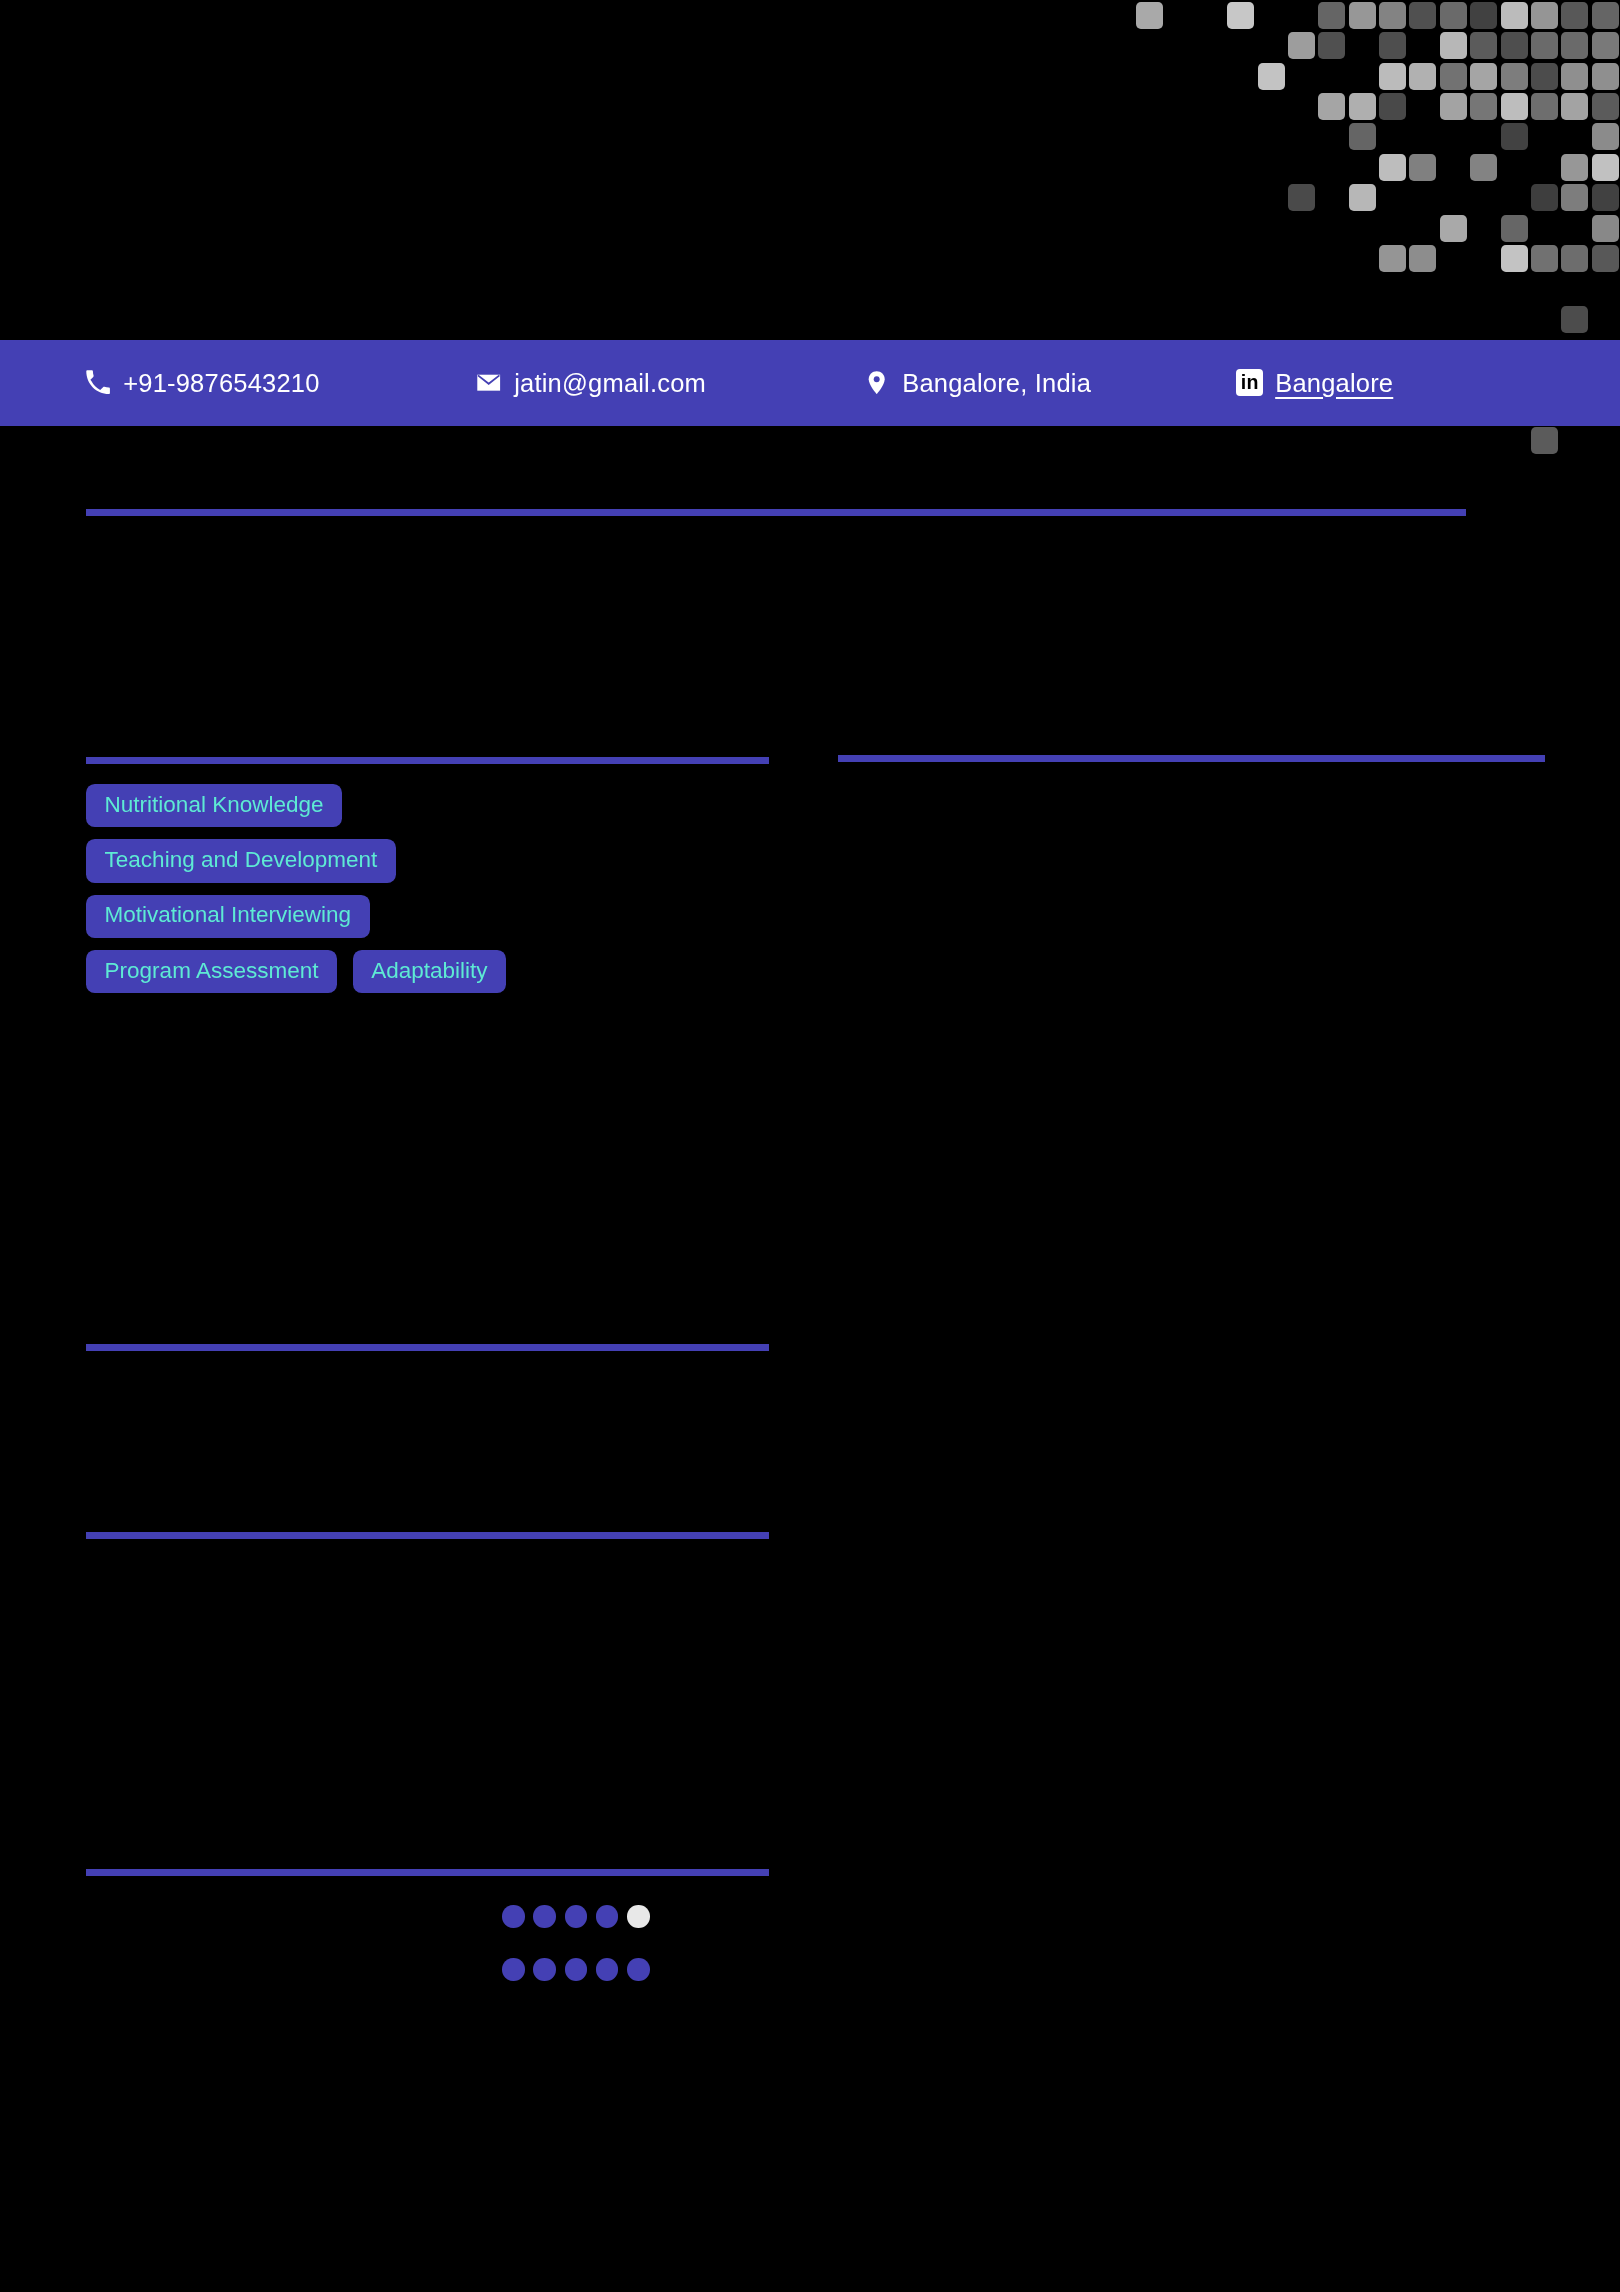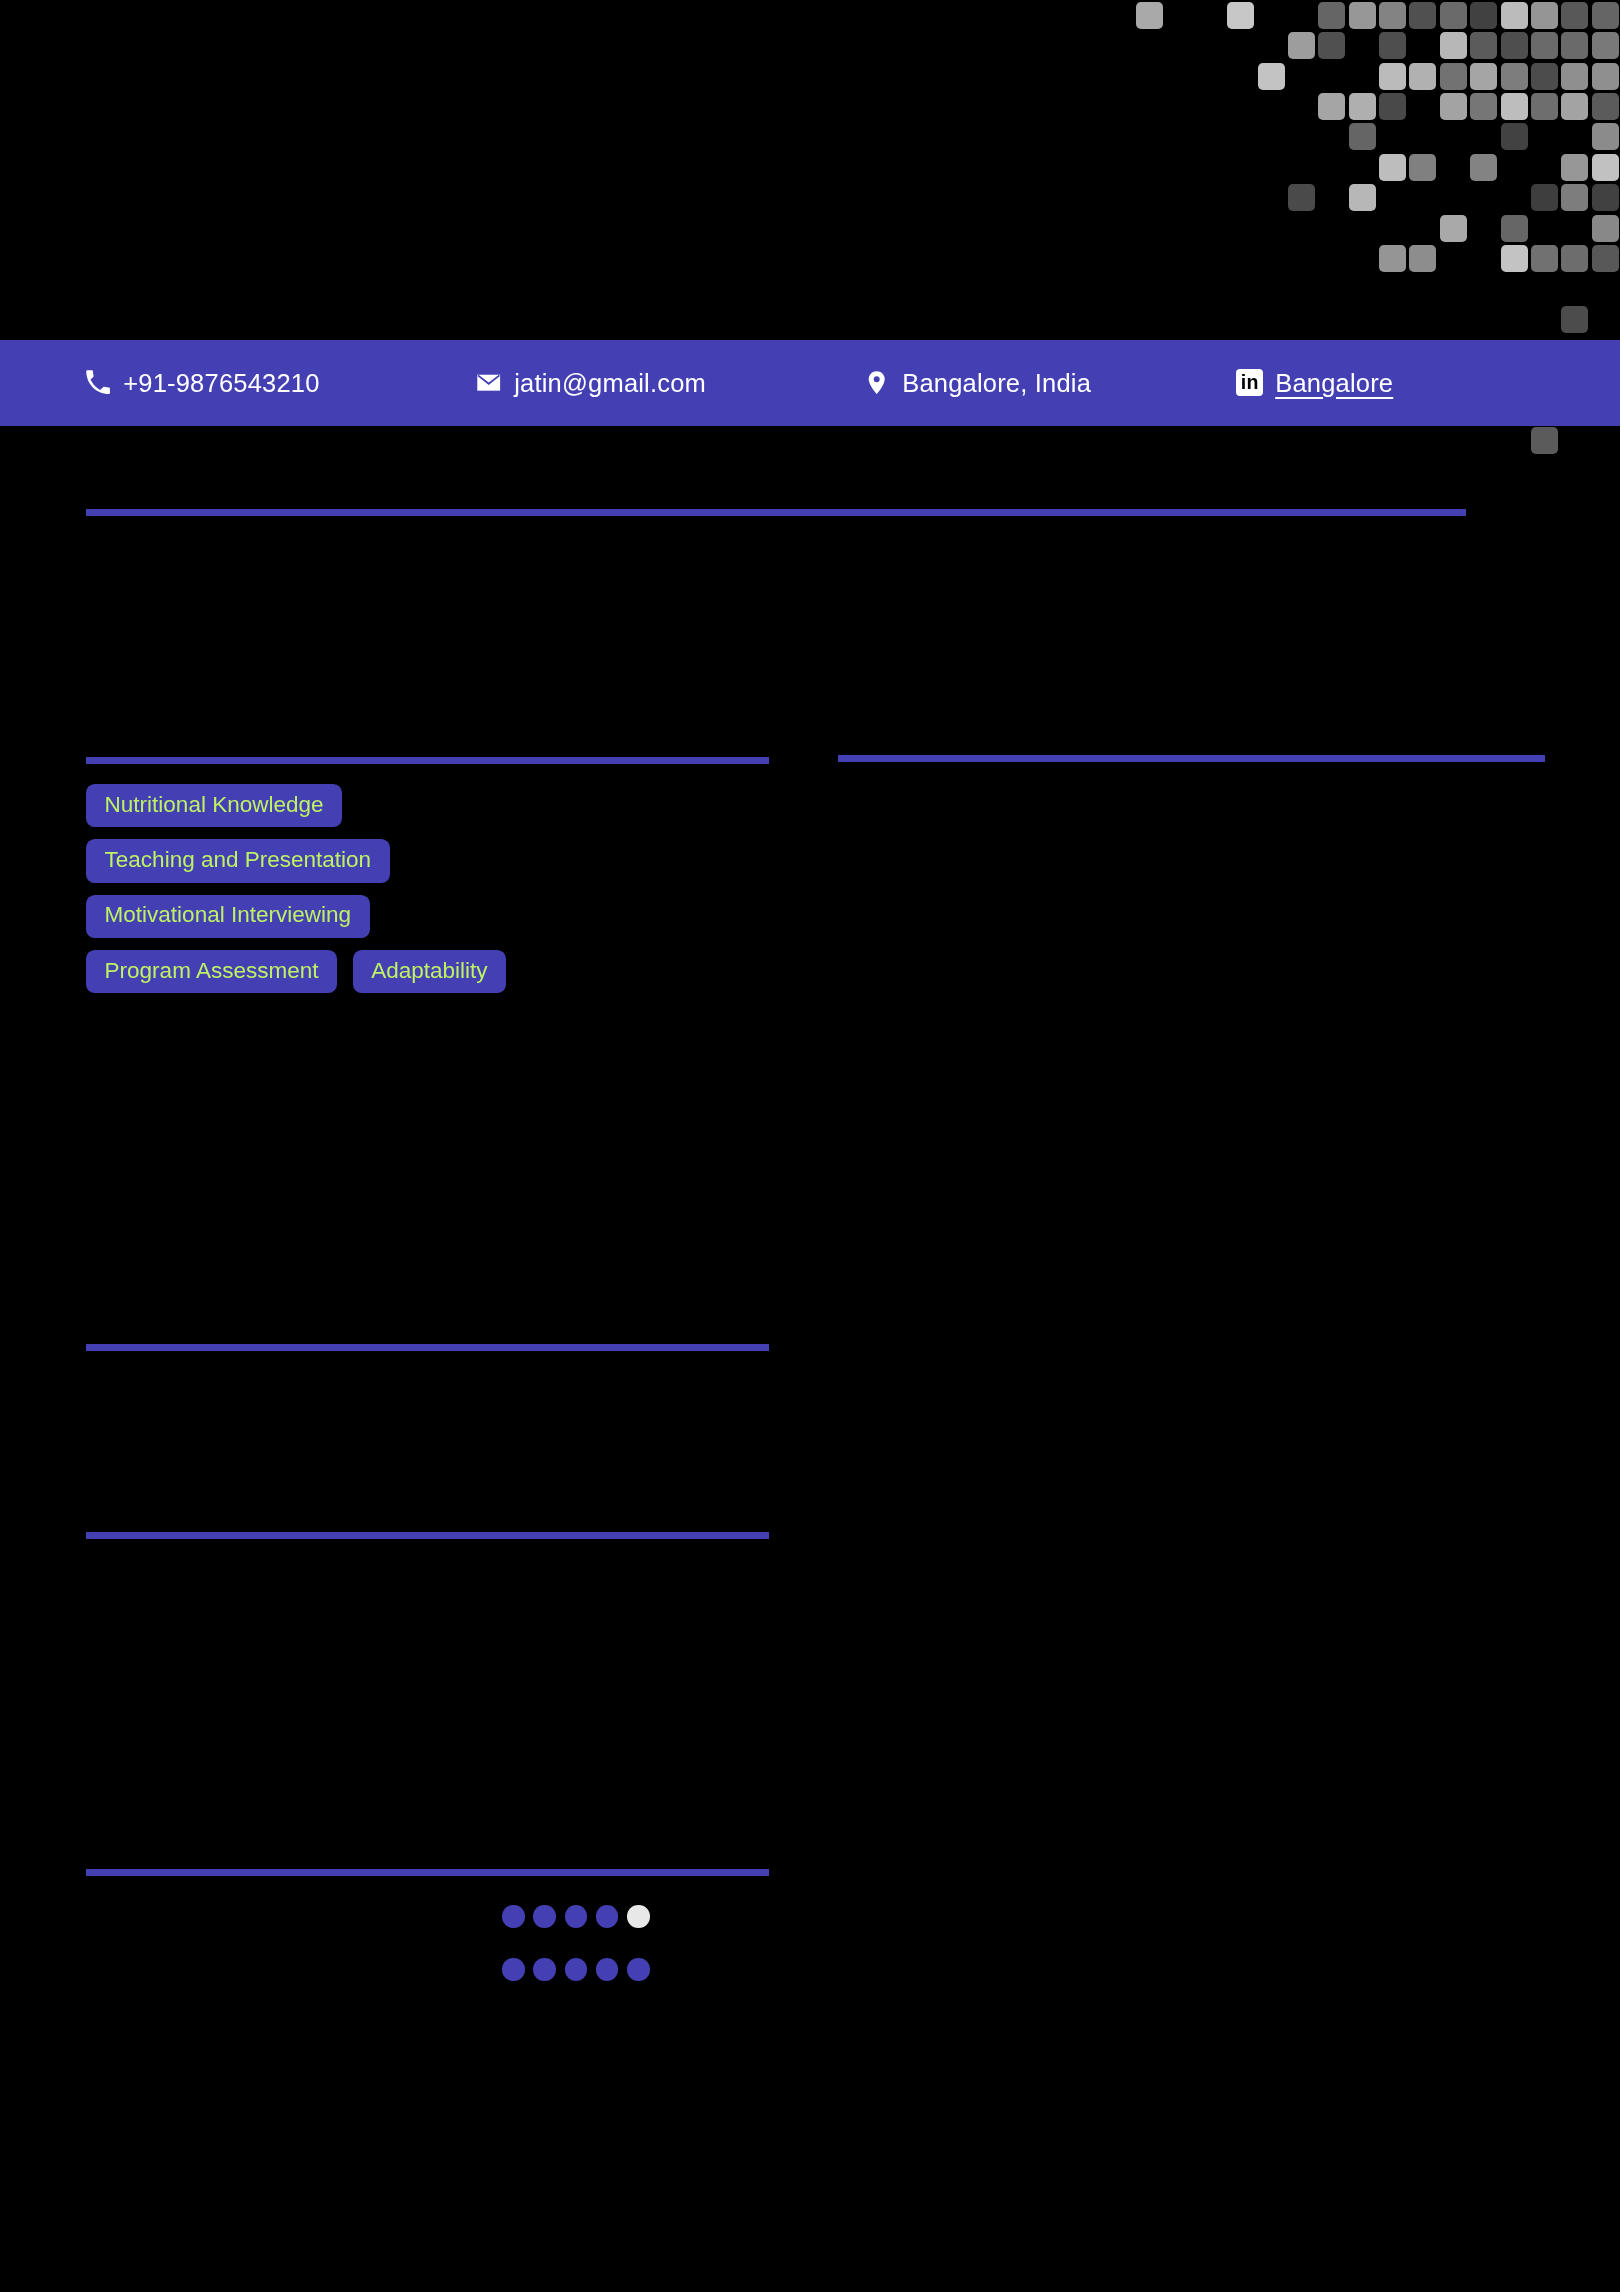--- a/index.html
+++ b/index.html
@@ -111,21 +111,21 @@
     width: 686px;
     z-index: 6;
   }
   .skill-row {
     display: flex;
     gap: 15.7px;
     margin-bottom: 11.8px;
   }
   .skill-tag {
     background: #4440b4;
-    color: #bef264;
+    color: #5eead4;
     border-radius: 8.8px;
     font-size: 22.5px;
     padding: 7.8px 18.6px 9.8px 18.6px;
     line-height: 1.15;
     white-space: nowrap;
   }
 
   
   .rating-row {
     position: absolute;
@@ -254,21 +254,21 @@
 <div class="rule" id="rule-right"></div>
 <div class="rule" id="rule-mid"></div>
 <div class="rule" id="rule-lower"></div>
 <div class="rule" id="rule-bottom"></div>
 
 <div id="skills-section">
     <div class="skill-row">
       <div class="skill-tag">Nutritional Knowledge</div>
     </div>
     <div class="skill-row">
-      <div class="skill-tag">Teaching and Presentation</div>
+      <div class="skill-tag">Teaching and Development</div>
     </div>
     <div class="skill-row">
       <div class="skill-tag">Motivational Interviewing</div>
     </div>
     <div class="skill-row">
       <div class="skill-tag">Program Assessment</div>
       <div class="skill-tag">Adaptability</div>
     </div>
   </div>
 

